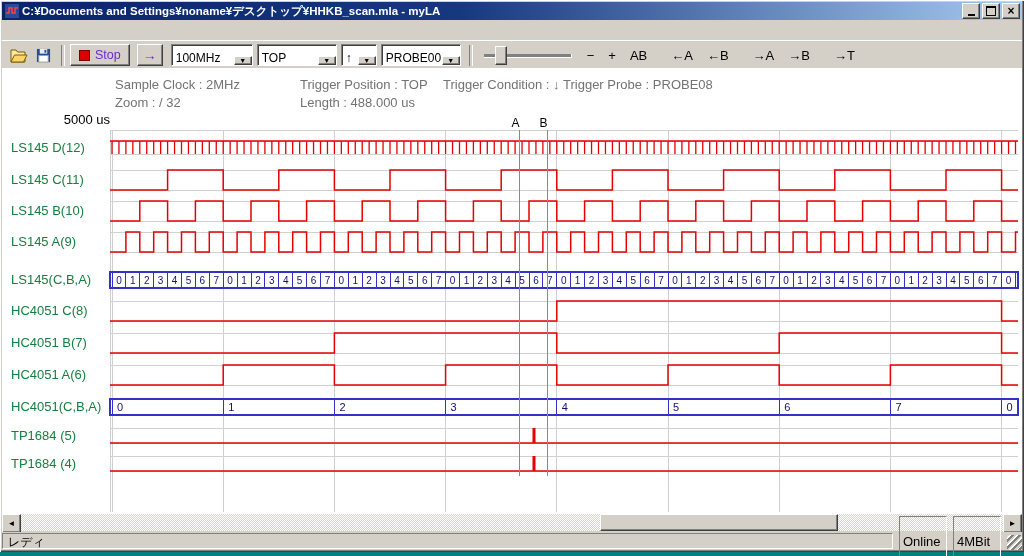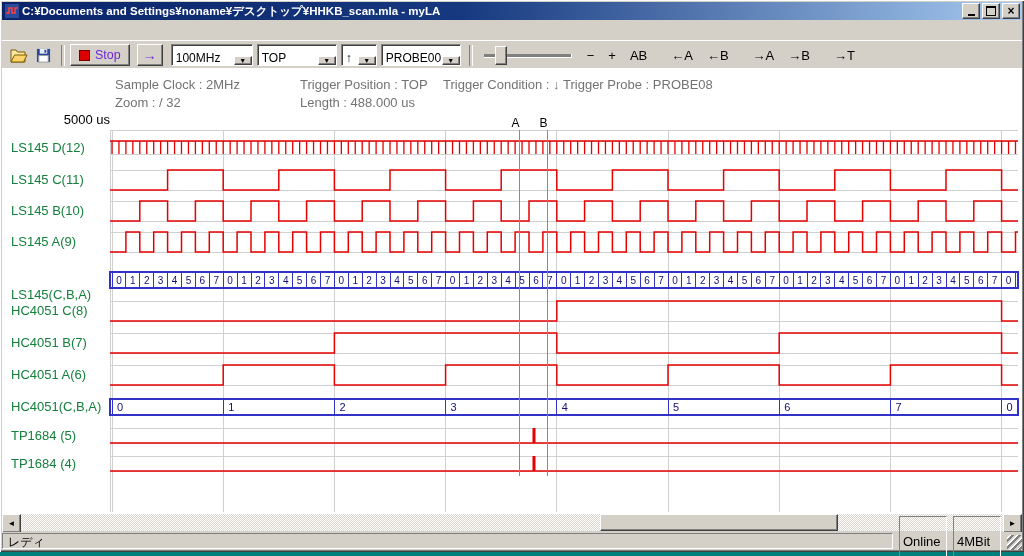--- a/index.html
+++ b/index.html
@@ -158,21 +158,21 @@
       <div class="info" style="left:441px;top:9px">Trigger Condition : ↓</div>
       <div class="info" style="left:561px;top:9px">Trigger Probe : PROBE08</div>
       <div class="info" style="left:113px;top:27px">Zoom : /  32</div>
       <div class="info" style="left:298px;top:27px">Length : 488.000 us</div>
       <div class="time-label">5000 us</div>
       <div id="channel-labels">
           <div class="ch-label" style="top: 71.5px;">LS145 D(12)</div>
           <div class="ch-label" style="top: 104px;">LS145 C(11)</div>
           <div class="ch-label" style="top: 135px;">LS145 B(10)</div>
           <div class="ch-label" style="top: 166px;">LS145 A(9)</div>
-          <div class="ch-label" style="top: 219px;">LS145(C,B,A)</div>
+          <div class="ch-label" style="top: 204px;">LS145(C,B,A)</div>
           <div class="ch-label" style="top: 235px;">HC4051 C(8)</div>
           <div class="ch-label" style="top: 267px;">HC4051 B(7)</div>
           <div class="ch-label" style="top: 299px;">HC4051 A(6)</div>
           <div class="ch-label" style="top: 331px;">HC4051(C,B,A)</div>
           <div class="ch-label" style="top: 359.5px;">TP1684 (5)</div>
           <div class="ch-label" style="top: 387.5px;">TP1684 (4)</div>
         </div>
       <svg id="wave-svg" width="1020" height="448">
           <line x1="108" y1="62" x2="1016" y2="62" stroke="#d0d0d0" stroke-width="1" shape-rendering="crispEdges"></line>
           <line x1="110" y1="62" x2="110" y2="444" stroke="#d0d0d0" stroke-width="1" shape-rendering="crispEdges"></line>

